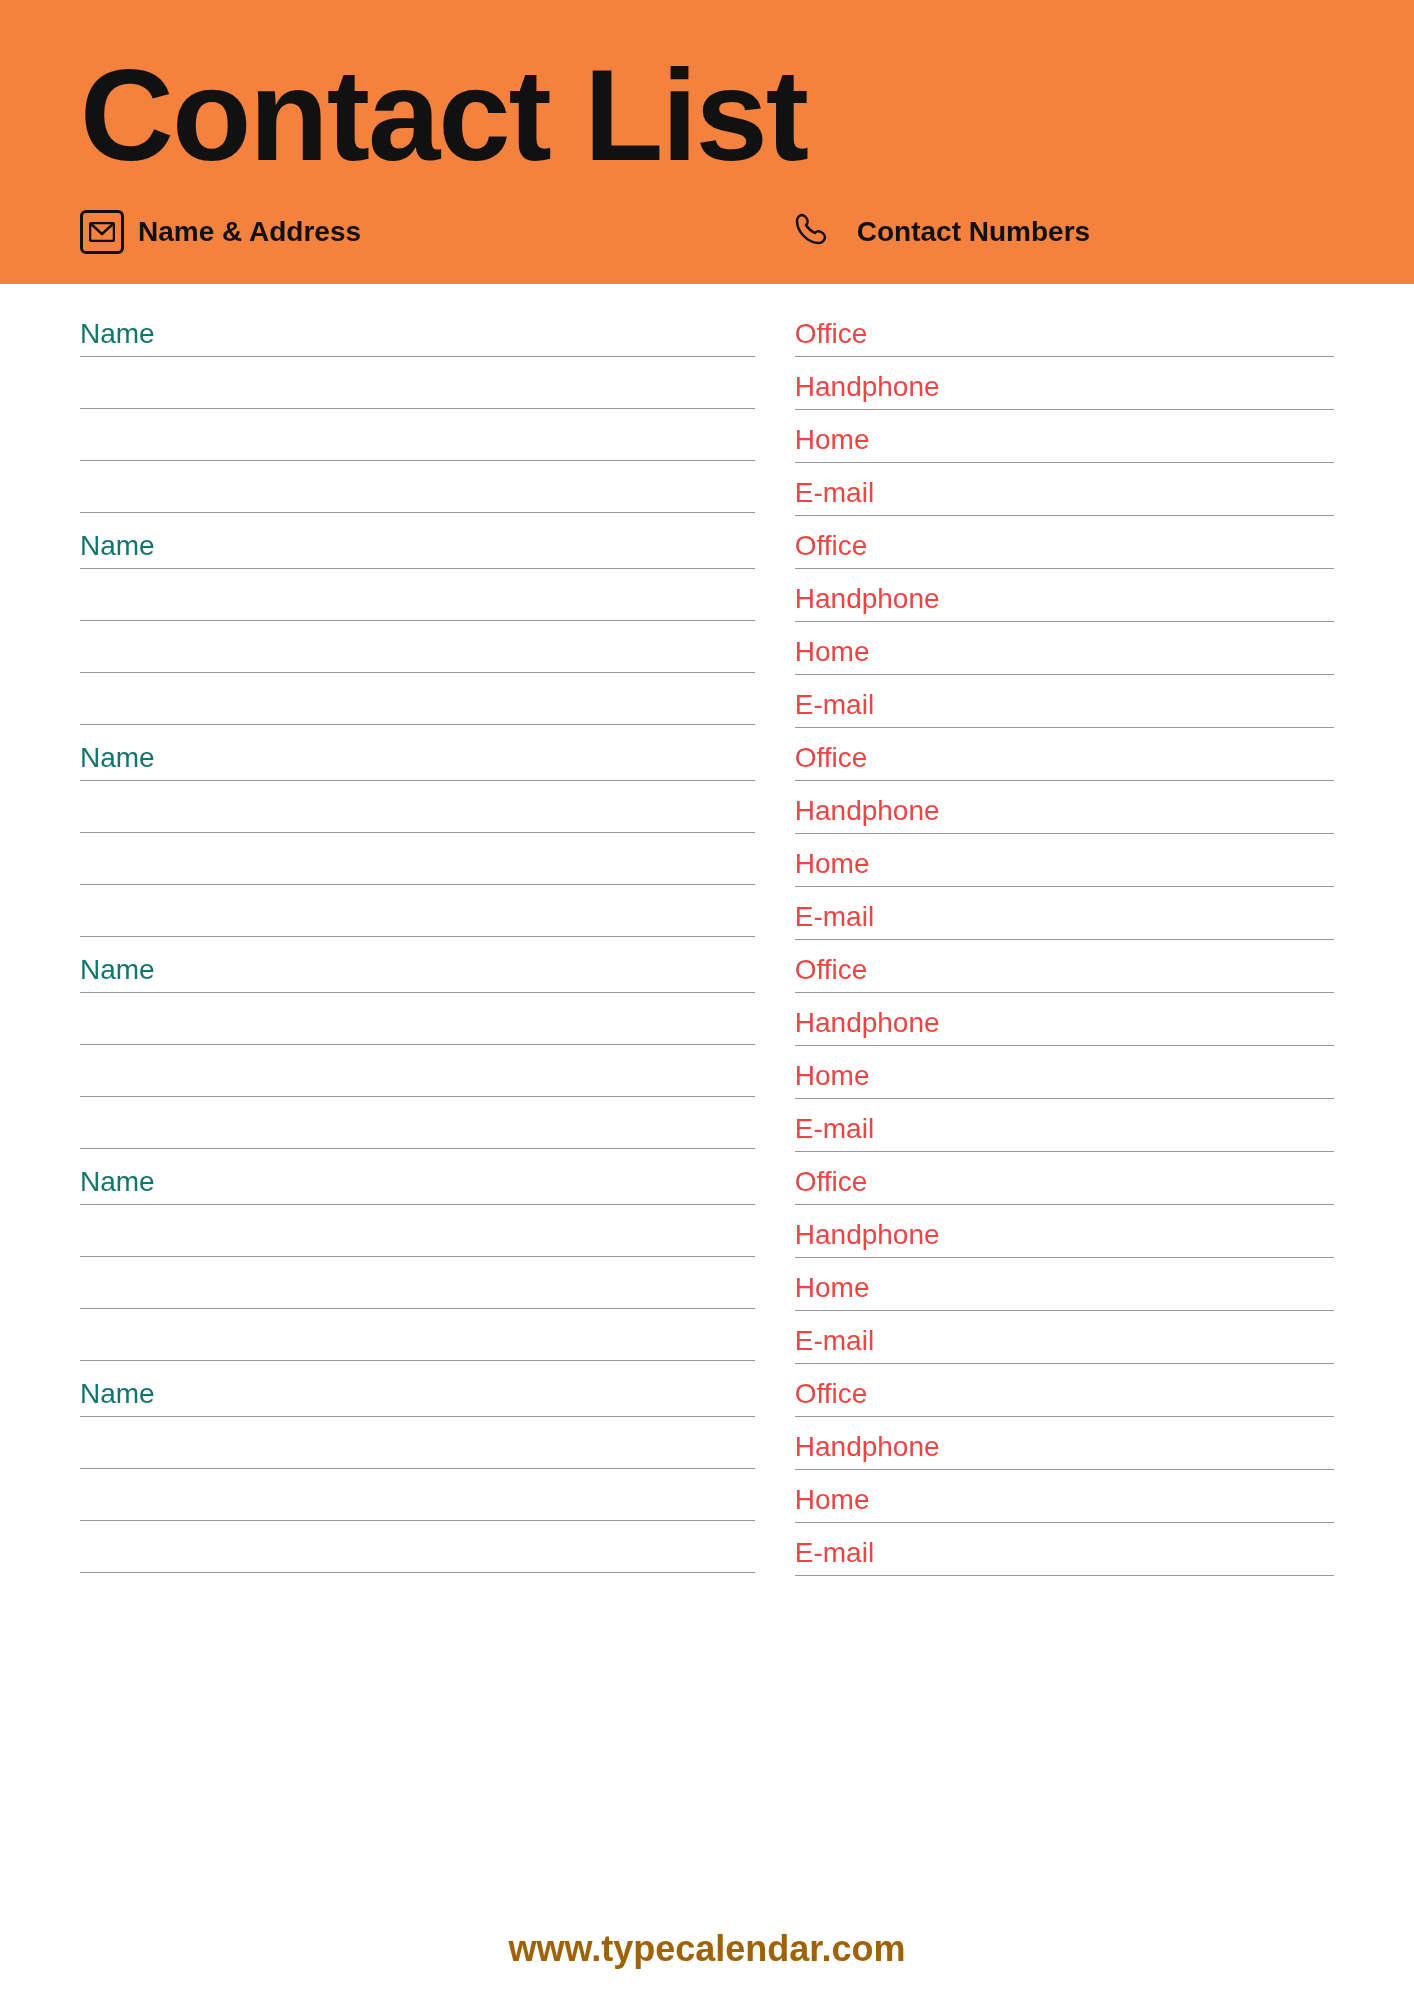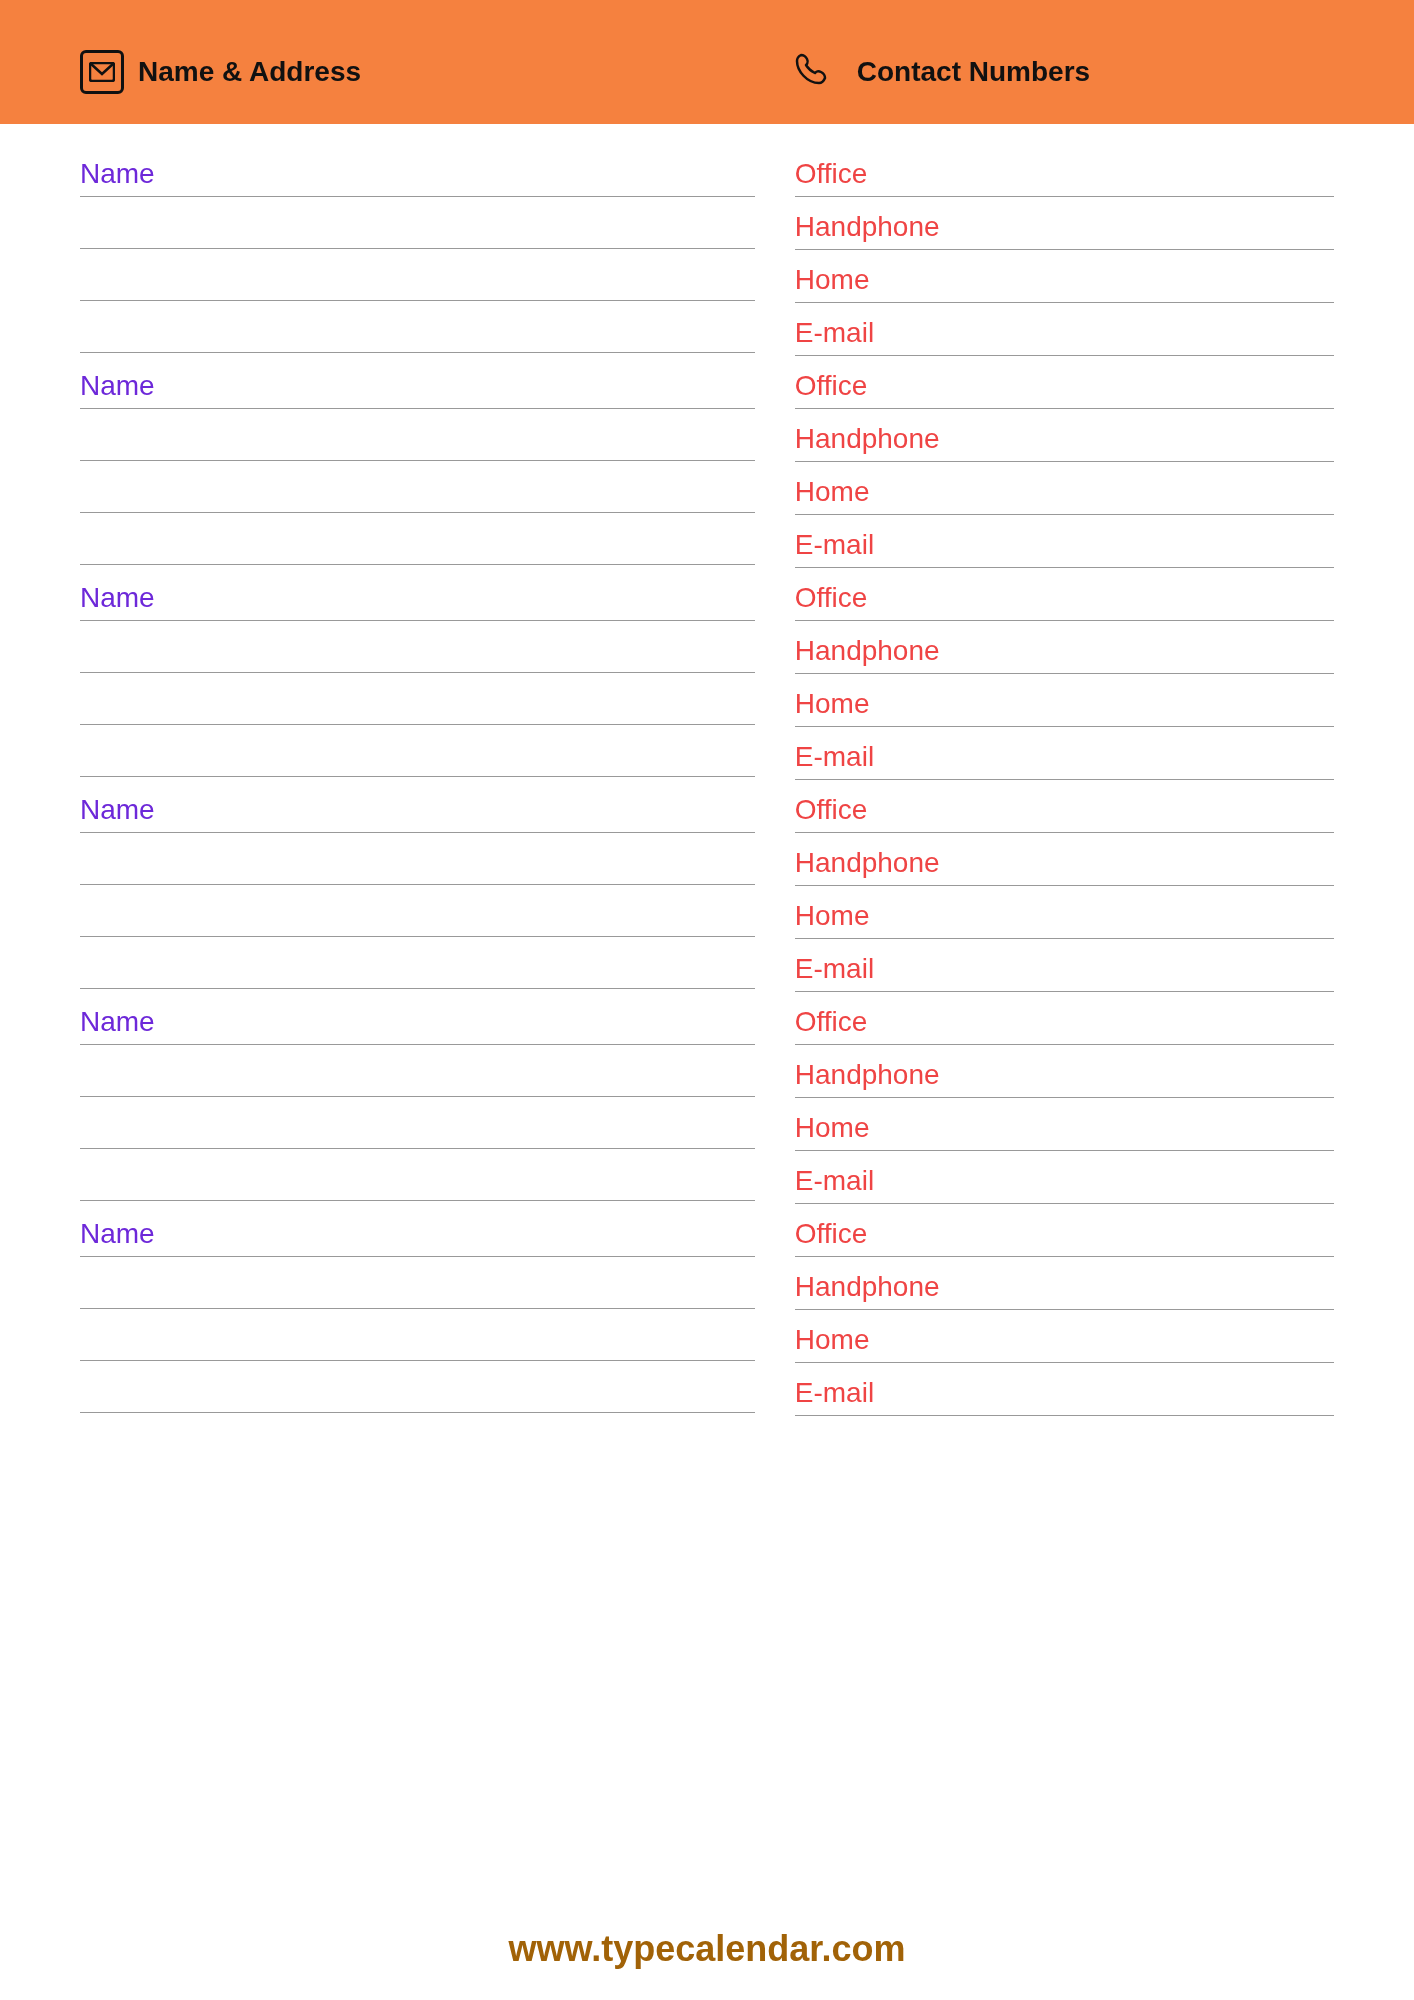--- a/index.html
+++ b/index.html
@@ -113,21 +113,21 @@
       flex: 0 0 43%;
     }
 
     .left-field {
       display: flex;
       flex-direction: column;
     }
 
     .left-field-text {
       font-size: 28px;
-      color: #6d28d9;
+      color: #0f766e;
       padding-top: 14px;
       padding-bottom: 6px;
     }
 
     .left-field-line {
       border: none;
       border-bottom: 1.5px solid #999;
       margin-bottom: 0;
     }
 
@@ -151,20 +151,21 @@
 
     .right-field-line {
       border: none;
       border-bottom: 1.5px solid #999;
     }
   </style>
 </head>
 <body>
 
 <div class="header">
+  <div class="header-title">Contact List</div>
   <div class="header-columns">
     <div class="header-col-left">
       <div class="icon-box">
         <svg width="26" height="20" viewBox="0 0 26 20" fill="none" xmlns="http://www.w3.org/2000/svg">
           <rect x="1" y="1" width="24" height="18" rx="2" stroke="#111" stroke-width="2.5" fill="none"></rect>
           <polyline points="1,1 13,12 25,1" stroke="#111" stroke-width="2.5" fill="none"></polyline>
         </svg>
       </div>
       <span class="header-col-label">Name &amp; Address</span>
     </div>

